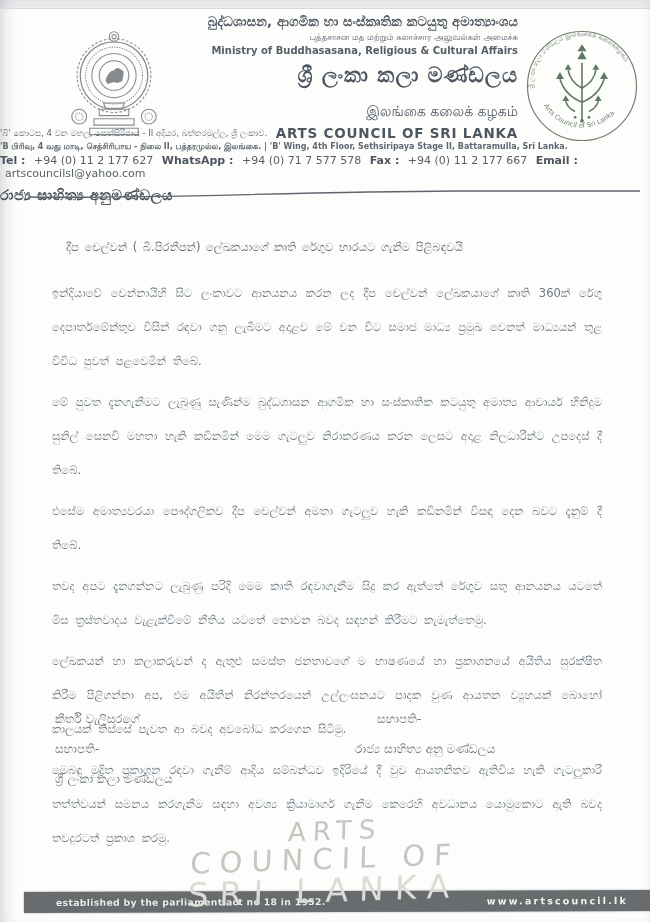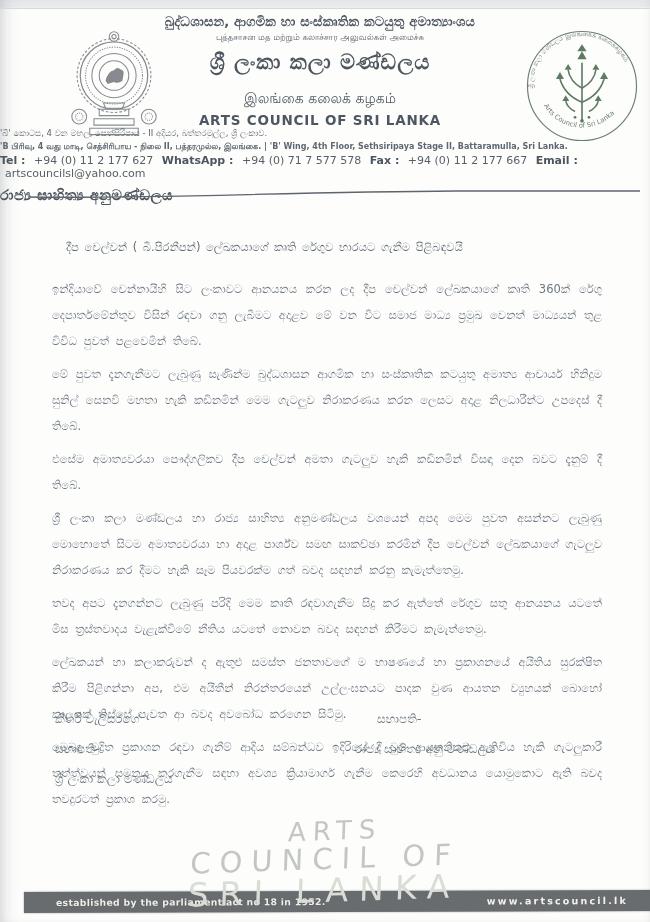--- a/index.html
+++ b/index.html
@@ -6,39 +6,39 @@
   .page{
     position:relative;width:650px;height:922px;overflow:hidden;
     background:linear-gradient(180deg,#e9eaec 0,#e9eaec 7px,#fdfdfc 9px,#fdfdfc 100%);
     box-shadow:inset 14px 0 18px -14px rgba(120,125,130,.45), inset -6px 0 10px -8px rgba(120,125,130,.25);
     font-family:"DejaVu Sans","Liberation Sans",sans-serif;
     color:#6e7883;
   }
   
   .emblem{position:absolute;left:60px;top:26px;width:108px;height:116px;}
   .ac-logo{position:absolute;left:524px;top:28px;width:116px;height:116px;}
-  .head-center{position:absolute;left:136px;top:14px;width:368px;text-align:center;}
+  .head-center{position:absolute;left:150px;top:14px;width:368px;text-align:right;}
   .ministry-si{font-size:13px;font-weight:bold;color:#4d565f;letter-spacing:.2px;}
   .ministry-ta{font-size:8.5px;color:#5d666f;margin-top:2px;}
   .ministry-en{font-size:10px;font-weight:bold;color:#555e67;margin-top:2px;}
   .title-si{font-size:21px;font-weight:bold;color:#4e5761;margin-top:7px;letter-spacing:1px;}
   .title-ta{font-size:14px;color:#525b64;margin-top:16px;}
   .title-en{font-size:13.5px;font-weight:bold;color:#4e5761;margin-top:4px;letter-spacing:.8px;}
   .addr-wrap{position:absolute;left:0;top:128px;width:650px;}
   .addr1{font-size:8.5px;color:#5a636c;}
   .addr2{font-size:8px;color:#5f6871;margin-top:3px;font-weight:bold;}
   .contact{font-size:11px;color:#565f68;margin-top:2px;}
   .contact b{font-weight:bold;color:#4d565f;}
   .contact span{margin:0 5px;}
   .subcouncil{font-size:14.5px;font-weight:bold;color:#4b545d;margin-top:7px;letter-spacing:.5px;}
   .rule{position:absolute;left:26px;top:188px;width:616px;height:12px;}
   
   .body-text{position:absolute;left:52px;top:240px;width:550px;}
   .subject{font-size:11.5px;color:#646d77;margin:0 0 22px 14px;word-spacing:2px;}
-  .para{font-size:11.5px;line-height:26px;text-align:justify;word-spacing:3px;margin:0 0 7px 0;color:#6e7883;}
+  .para{font-size:11.5px;line-height:34px;text-align:justify;word-spacing:3px;margin:0 0 7px 0;color:#6e7883;}
   
   .sigs{position:absolute;left:55px;top:712px;width:545px;display:flex;}
   .sig{font-size:12px;color:#68727c;}
   .sig-left{width:300px;}
   .sig-right{flex:1;}
   .sig .name{margin-bottom:16px;}
   .sig .role{margin-bottom:16px;}
   .sig-right .role{padding-left:22px;}
   
   .stamp{position:absolute;left:140px;top:818px;width:370px;text-align:center;z-index:6;
@@ -114,20 +114,21 @@
       <path d="M64,58 l-3,5 h6 z"></path>
       <circle cx="50" cy="80" r="1.6"></circle>
       <circle cx="44" cy="77" r="1.2"></circle>
       <circle cx="56" cy="77" r="1.2"></circle>
     </g>
   </svg>
 
   <div class="head-center">
     <div class="ministry-si">බුද්ධශාසන, ආගමික හා සංස්කෘතික කටයුතු අමාත්‍යාංශය</div>
     <div class="ministry-ta">புத்தசாசன மத மற்றும் கலாச்சார அலுவல்கள் அமைச்சு</div>
+    <div class="ministry-en">Ministry of Buddhasasana, Religious &amp; Cultural Affairs</div>
     <div class="title-si">ශ්‍රී ලංකා කලා මණ්ඩලය</div>
     <div class="title-ta">இலங்கை கலைக் கழகம்</div>
     <div class="title-en">ARTS COUNCIL OF SRI LANKA</div>
   </div>
 
   <div class="addr-wrap">
     <div class="addr1">'බී' කොටස, 4 වන මහල, සෙත්සිරිපාය - II අදියර, බත්තරමුල්ල, ශ්‍රී ලංකාව.</div>
     <div class="addr2">'B பிரிவு, 4 வது மாடி, செத்சிரிபாய - நிலை II, பத்தரமுல்ல, இலங்கை.  |  'B' Wing, 4th Floor, Sethsiripaya Stage II, Battaramulla, Sri Lanka.</div>
     <div class="contact">
       <b>Tel :</b>
@@ -144,21 +145,20 @@
 
   <svg class="rule" viewBox="0 0 616 12" preserveAspectRatio="none">
     <path d="M2,9 C120,11 260,4 430,3 C520,2.5 580,2.5 614,3" fill="none" stroke="#5e666d" stroke-width="1.3"></path>
   </svg>
 
   <div class="body-text">
     <p class="subject">දීප චෙල්වන් ( බී.පිරනීපන්) ලේඛකයාගේ කෘති රේගුව භාරයට ගැනීම පිළිබඳවයි</p>
     <p class="para">ඉන්දියාවේ චෙන්නායිහි සිට ලංකාවට ආනයනය කරන ලද දීප චෙල්වන් ලේඛකයාගේ කෘති 360ක් රේගු දෙපාර්තමේන්තුව විසින් රඳවා ගනු ලැබීමට අදාළව මේ වන විට සමාජ මාධ්‍ය  ප්‍රමුඛ වෙනත් මාධ්‍යයන් තුළ විවිධ පුවත් පළවෙමින් තිබේ.</p>
     <p class="para">මේ පුවත දැනගැනීමට ලැබුණු සැණින්ම බුද්ධශාසන ආගමික හා සංස්කෘතික කටයුතු අමාත්‍ය ආචාර්ය හිනිදුම සුනිල් සෙනවි  මහතා හැකි කඩිනමින් මෙම ගැටලුව නිරාකරණය කරන ලෙසට අදාළ නිලධාරීන්ට උපදෙස් දී තිබේ.</p>
     <p class="para">එසේම අමාත්‍යවරයා පෞද්ගලිකව දීප චෙල්වන් අමතා ගැටලුව හැකි කඩිනමින් විසඳා දෙන බවට දැනුම් දී තිබේ.</p>
-    <p class="para">ශ්‍රී ලංකා කලා මණ්ඩලය හා රාජ්‍ය සාහිත්‍ය අනුමණ්ඩලය වශයෙන් අපද මෙම පුවත අසන්නට ලැබුණු මොහොතේ සිටම අමාත්‍යවරයා හා අදාළ පාර්ශ්ව සමඟ සාකච්ඡා කරමින් දීප චෙල්වන් ලේඛකයාගේ ගැටලුව නිරාකරණය කර දීමට හැකි සෑම පියවරක්ම ගත් බවද සඳහන් කරනු කැමැත්තෙමු.</p>
     <p class="para">තවද අපට දැනගන්නට ලැබුණු පරිදි මෙම කෘති රඳවාගැනීම සිදු කර ඇත්තේ රේගුව සතු ආනයනය යටතේ මිස ත්‍රස්තවාදය වැළැක්වීමේ නීතිය යටතේ නොවන බවද සඳහන් කිරීමට කැමැත්තෙමු.</p>
     <p class="para">ලේඛකයන් හා කලාකරුවන් ද ඇතුළු සමස්ත ජනතාවගේ ම භාෂණයේ හා ප්‍රකාශනයේ අයිතිය සුරක්ෂිත කිරීම පිළිගන්නා අප, එම අයිතීන් නිරන්තරයෙන් උල්ලංඝනයට පාදක වුණ ආයතන ව්‍යුහයක් බොහෝ කාලයක් තිස්සේ පැවත ආ බවද අවබෝධ කරගෙන සිටිමු.</p>
     <p class="para">මෙබඳු මුද්‍රිත ප්‍රකාශන රඳවා ගැනීම් ආදිය සම්බන්ධව ඉදිරියේ දී වුව ආයතනිකව   ඇතිවිය හැකි ගැටලුකාරී තත්ත්වයන් සමනය කරගැනීම සඳහා අවශ්‍ය ක්‍රියාමාර්ග ගැනීම කෙරෙහි අවධානය යොමුකොට ඇති බවද තවදුරටත් ප්‍රකාශ කරමු.</p>
   </div>
 
   <div class="sigs">
     <div class="sig sig-left">
       <div class="name">කීර්ති වැලිසරගේ</div>
       <div class="role">සභාපති-</div>
       <div class="org">ශ්‍රී ලංකා කලා මණ්ඩලය</div>

